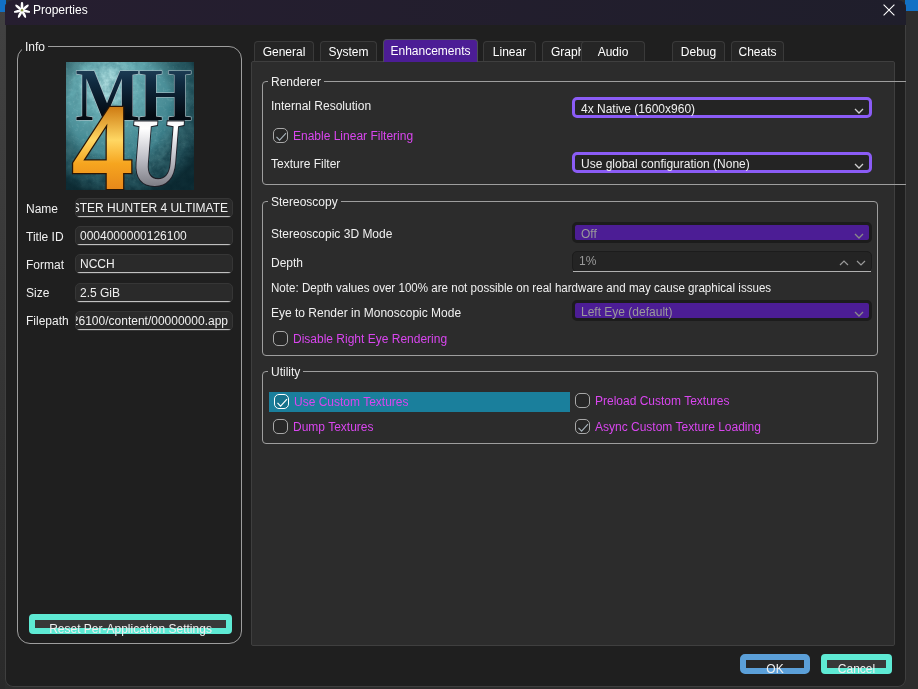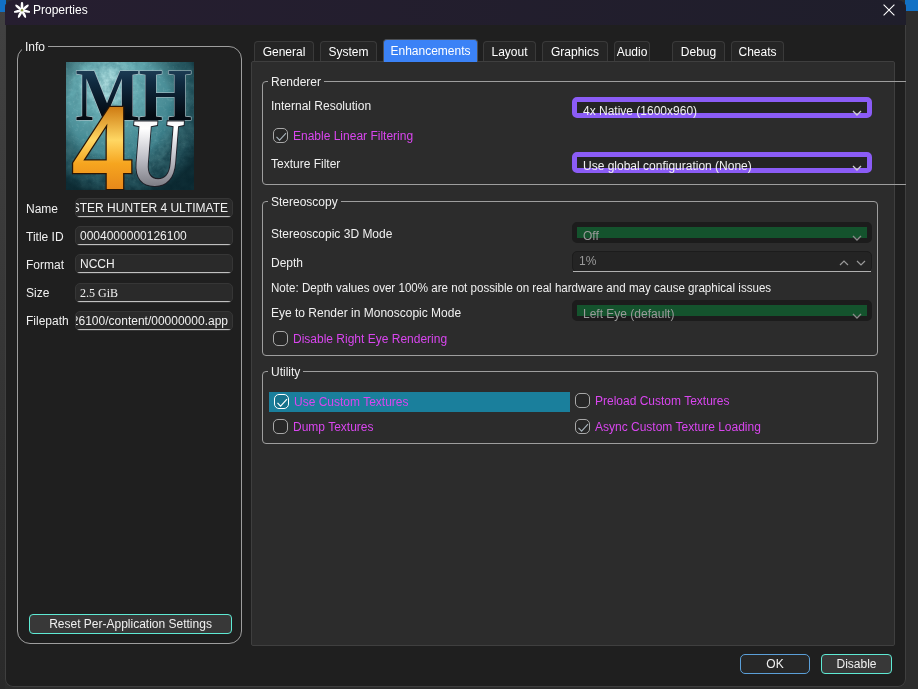--- a/index.html
+++ b/index.html
@@ -18,36 +18,36 @@
 .glabel { position:absolute; font-size:12px; color:#f0f0f0; padding:0 3px; line-height:14px; }
 
 #ginfo { left:12px; top:46px; width:225px; height:598px;border-radius:13px; }
 #ginfo .glabel { left:4px; top:-7px; background:#1f1f1f; }
 #icon { left:48px; top:15px; }
 .flabel { font-size:12px; line-height:14px; color:#f0f0f0; }
 .field { background:#2a2a2a; border:1px solid #363636; border-radius:5px; width:158px; height:20px; font-size:12px; line-height:18px; color:#f0f0f0; padding:0 4px; overflow:hidden; white-space:nowrap; }
 .field::after { content:""; position:absolute; left:1px; right:1px; bottom:0px; height:1px; background:#c0c0c0; border-radius:0 0 3px 3px;}
 .fr span { position:absolute; right:4px; top:0; white-space:nowrap; line-height:18px; }
 #resetbtn { left:11px; top:567px; width:203px; height:20px; }
-.btn { background:#383838; border:1px solid #5eead4; border-radius:4px; font-size:12px; color:#f0f0f0; text-align:center; line-height:18px; }
+.btn { background:#383838; border:6px solid #5eead4; border-radius:4px; font-size:12px; color:#f0f0f0; text-align:center; line-height:18px; }
 
 .tab { top:41px; height:20px; background:#252525; border:1px solid #3a3a3a; border-bottom:none; border-radius:4px 4px 0 0; font-size:12px; text-align:center; line-height:20px; color:#ffffff; }
-#tabsel { top:39px; height:23px; background:#3b82f6; border:1px solid #4c4f54; border-bottom:none; border-radius:4px 4px 0 0; font-size:12px; text-align:center; line-height:22px; color:#ffffff; z-index:3; }
+#tabsel { top:39px; height:23px; background:#4c1d95; border:1px solid #4c4f54; border-bottom:none; border-radius:4px 4px 0 0; font-size:12px; text-align:center; line-height:22px; color:#ffffff; z-index:3; }
 
 #pane { left:246px; top:61px; width:644px; height:585px; background:#2c2c2c; border:1px solid #3f3f3f; border-radius:2px; z-index:1; }
 
 .pg .glabel { background:#2c2c2c; }
 #grend { left:10px; top:19px; width:708px; height:104px; }
 #gster { left:10px; top:139px; width:616px; height:155px; }
 #gutil { left:10px; top:309px; width:616px; height:73px; }
 .rowlabel { position:absolute; font-size:12px; line-height:14px; }
 
-.combo { position:absolute; width:300px; height:21px; background:#242424; border:5px solid #8b5cf6; border-radius:5px; font-size:12px; line-height:19px; color:#f0f0f0; padding:0 6px; }
+.combo { position:absolute; width:300px; height:21px; background:#242424; border:3px solid #8b5cf6; border-radius:5px; font-size:12px; line-height:19px; color:#f0f0f0; padding:0 6px; }
 .combo svg { position:absolute; right:5px; top:8px; }
-.combo.dis { color:#9a9a9a; border-color:#1c1c1c; background:#14532d; }
+.combo.dis { color:#9a9a9a; border-color:#1c1c1c; background:#4c1d95; }
 
 .spin { position:absolute; width:300px; height:21px; background:#242424; border:1px solid #1c1c1c; border-radius:5px; font-size:12px; line-height:19px; color:#9a9a9a; padding:0 6px; }
 .spin::after { content:""; position:absolute; left:0px; right:0px; bottom:-1px; height:1px; background:#b0b0b0; }
 
 .cb { position:absolute; display:flex; align-items:center; font-size:12px; color:#d946ef; }
 .cbbox { width:15px; height:15px; border:1px solid #a8a8a8; border-radius:5px; margin-right:5px; position:relative; flex:none; background:rgba(0,0,0,0.10); }
 .cbbox svg { position:absolute; left:1px; top:3px; }
 #okbtn { left:735px; top:654px; width:70px; height:20px; border-color:#5b9fd8; background:#272727; border-radius:5px; }
 #cancelbtn { left:816px; top:654px; width:71px; height:20px; }
 </style>
@@ -149,33 +149,33 @@
     <div class="abs flabel" style="left:8px; top:155px;">Name</div>
     <div class="abs flabel" style="left:8px; top:183px;">Title ID</div>
     <div class="abs flabel" style="left:8px; top:211px;">Format</div>
     <div class="abs flabel" style="left:8px; top:239px;">Size</div>
     <div class="abs flabel" style="left:8px; top:267px;">Filepath</div>
     <div class="abs field fr" style="left:57px; top:151px;">
         <span>MONSTER HUNTER 4 ULTIMATE</span>
       </div>
     <div class="abs field" style="left:57px; top:179px;">0004000000126100</div>
     <div class="abs field" style="left:57px; top:207px;">NCCH</div>
-    <div class="abs field" style="left:57px; top:236px;font-family:Liberation Serif, serif;">2.5 GiB</div>
+    <div class="abs field" style="left:57px; top:236px;">2.5 GiB</div>
     <div class="abs field fr" style="left:57px; top:264px;">
         <span>00126100/content/00000000.app</span>
       </div>
     <div class="abs btn" id="resetbtn">Reset Per-Application Settings</div>
   </div>
 
   <div class="abs tab" style="left:249px; width:60px;">General</div>
   <div class="abs tab" style="left:315px; width:57px;">System</div>
   <div class="abs" id="tabsel" style="left:378px; width:95px;">Enhancements</div>
-  <div class="abs tab" style="left:478px; width:53px;">Layout</div>
+  <div class="abs tab" style="left:478px; width:53px;">Linear</div>
   <div class="abs tab" style="left:537px; width:66px;">Graphics</div>
-  <div class="abs tab" style="left:609px; width:36px;">Audio</div>
+  <div class="abs tab" style="left:576px; width:64px;">Audio</div>
   <div class="abs tab" style="left:667px; width:53px;">Debug</div>
   <div class="abs tab" style="left:726px; width:53px;">Cheats</div>
 
   <div class="abs" id="pane">
     <div class="abs group pg" id="grend">
       <div class="glabel" style="left:5px; top:-7px;">Renderer</div>
       <div class="rowlabel" style="left:8px; top:17px;">Internal Resolution</div>
       <div class="combo" style="left:309px; top:15px;">4x Native (1600x960)
         <svg width="10" height="6" viewBox="0 0 10 6">
             <path d="M1 1 L5 5 L9 1" stroke="#cfcfcf" stroke-width="1.3" fill="none"></path>
@@ -233,14 +233,14 @@
       <div class="cb" style="left:10px; top:47px;"><span class="cbbox"></span>Dump Textures</div>
       <div class="cb" style="left:312px; top:47px;"><span class="cbbox">
             <svg width="12" height="10" viewBox="0 0 12 10">
               <path d="M1.5 4.8 L4.6 8.2 L11 1.2" stroke="#a8b4bc" stroke-width="1.1" fill="none"></path>
             </svg>
           </span>Async Custom Texture Loading</div>
     </div>
   </div>
 
   <div class="abs btn" id="okbtn">OK</div>
-  <div class="abs btn" id="cancelbtn">Disable</div>
+  <div class="abs btn" id="cancelbtn">Cancel</div>
 </div>
 
 </body></html>

